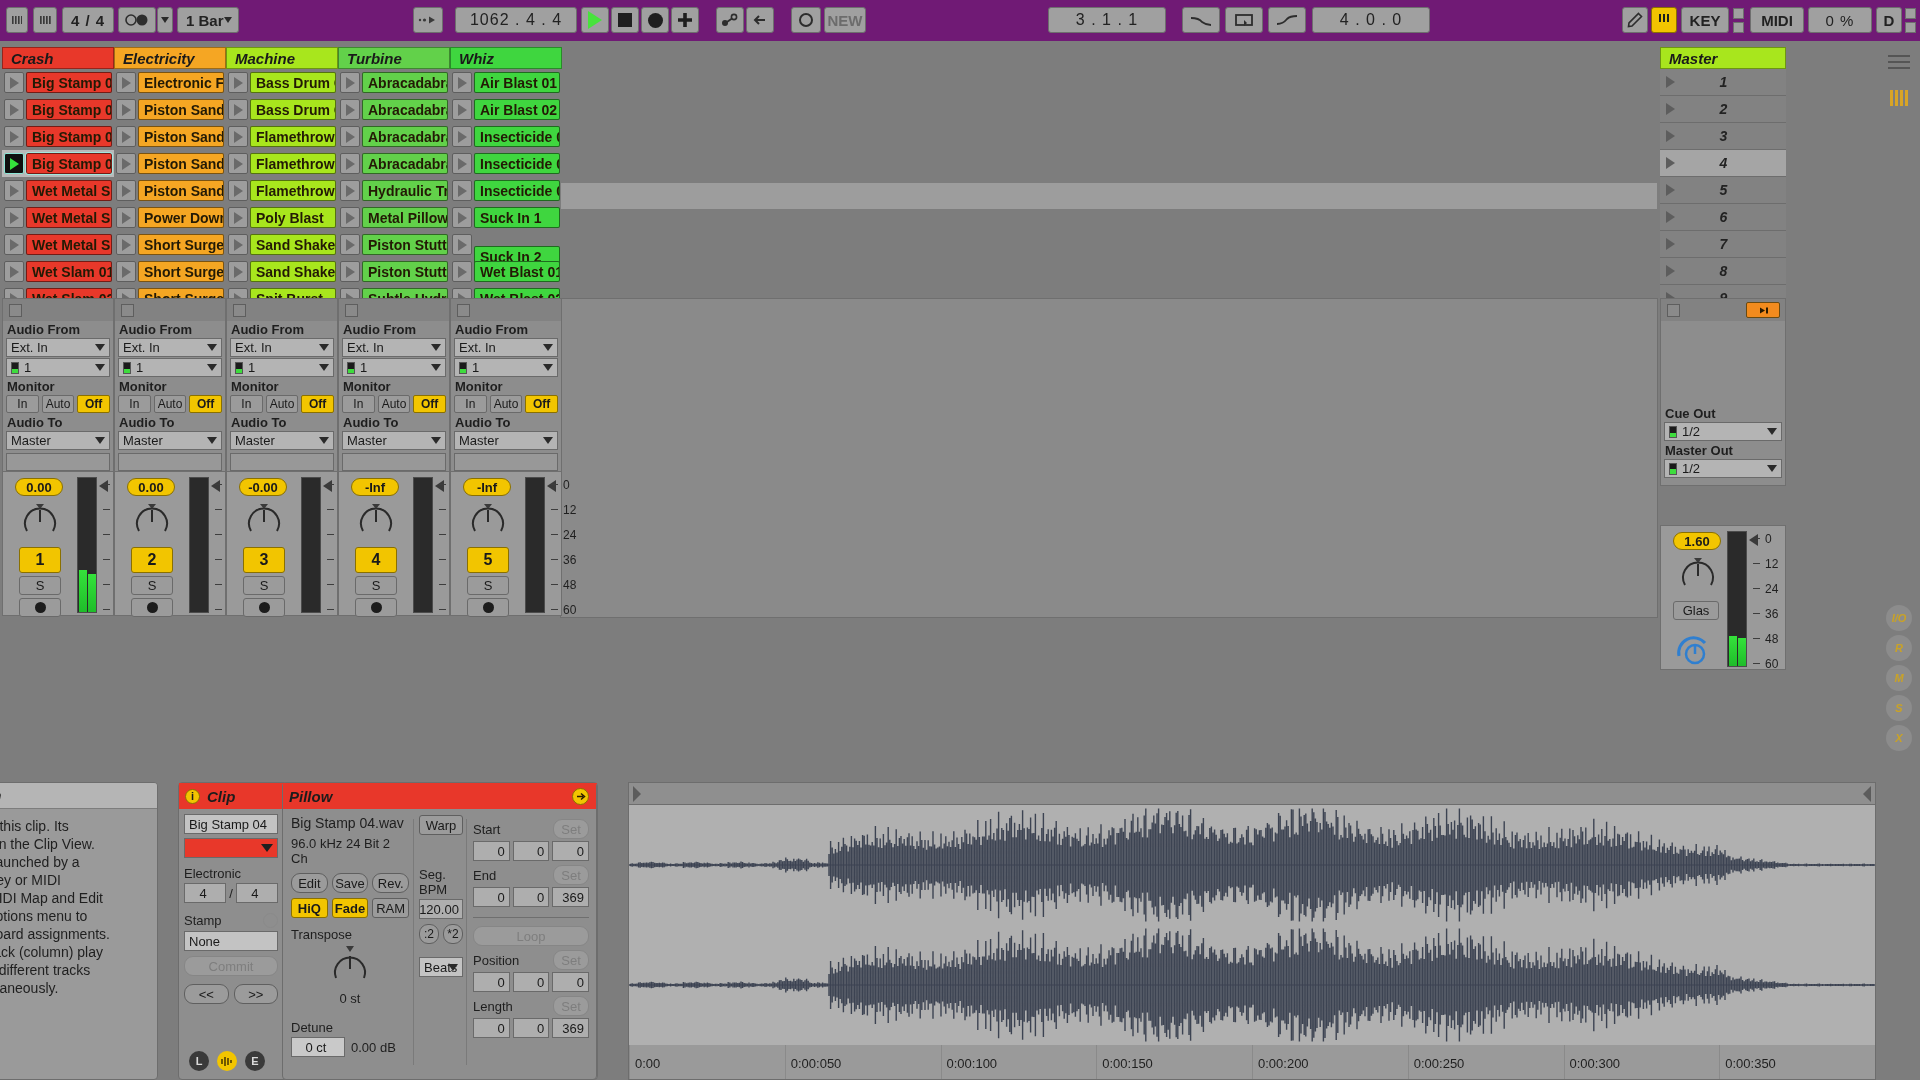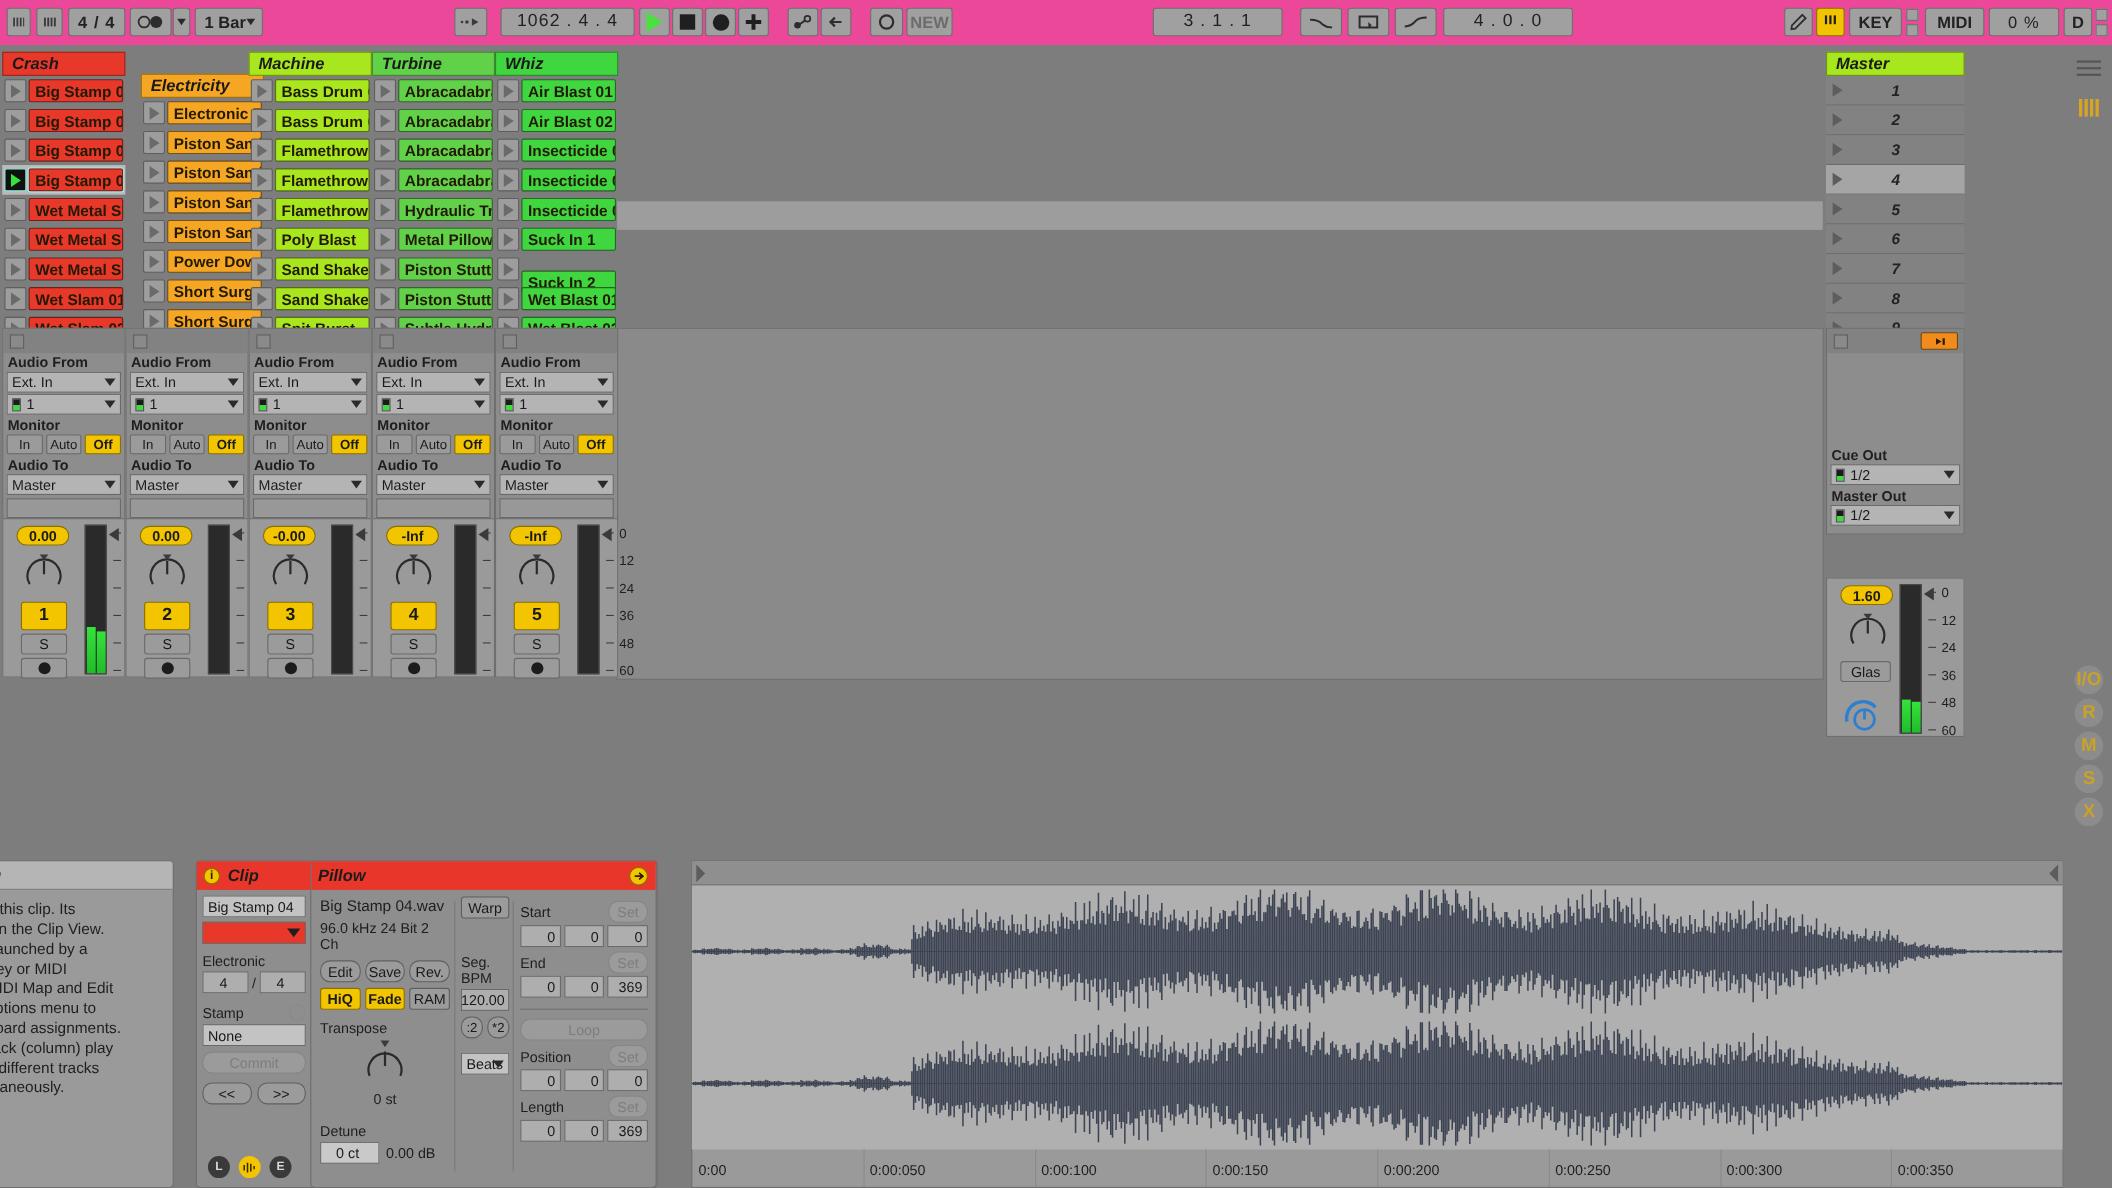--- a/index.html
+++ b/index.html
@@ -6,21 +6,21 @@
   body {
     width:1920px; height:1080px; overflow:hidden;
     background:#7d7d7d;
     font-family:"Liberation Sans", sans-serif;
     font-size:15px; color:#1a1a1a;
     -webkit-font-smoothing:none;
   }
   .app { position:relative; width:1920px; height:1080px; }
 
   
-  .toolbar { position:absolute; left:0; top:0; width:1920px; height:41px; background:#ec4899; }
+  .toolbar { position:absolute; left:0; top:0; width:1920px; height:41px; background:#701a75; }
   .tb-btn {
     position:absolute; height:26px; top:7px;
     background:#a0a0a0; border:1px solid #6e6e6e; border-radius:3px;
     display:flex; align-items:center; justify-content:center;
     font-size:15px; font-weight:bold; color:#222; cursor:default;
   }
   .tb-num { font-family:"Liberation Sans", sans-serif; letter-spacing:1px; }
   .tb-yellow { background:#f2c300; border-color:#8a7000; }
   .tb-small { width:11px; height:11px; background:#a0a0a0; border:1px solid #6e6e6e; }
 
@@ -120,21 +120,21 @@
     border-right:9px solid #3a3a3a; border-top:6px solid transparent; border-bottom:6px solid transparent; }
 
   
   .master-io { position:absolute; left:1660px; top:251px; width:126px; background:#8d8d8d; border:1px solid #6f6f6f; }
   .master-mix { position:absolute; left:1660px; top:478px; width:126px; height:145px; background:#9a9a9a; border:1px solid #6f6f6f; }
 
   
   .right-strip { position:absolute; left:1878px; top:47px; width:42px; height:1033px; background:#7d7d7d; }
   .rs-icon { position:absolute; left:8px; width:26px; height:26px; border-radius:50%;
     background:#8c8c8c; display:flex; align-items:center; justify-content:center;
-    font-size:17px; font-weight:bold; color:#c9a227; }
+    font-size:11px; font-weight:bold; color:#c9a227;font-style:italic; }
   .hamburger { position:absolute; left:10px; top:8px; width:22px; height:16px; }
   .hamburger span { display:block; height:2px; background:#555; margin-bottom:4px; }
 
   
   .help-panel { position:absolute; left:-38px; top:782px; width:196px; height:298px;
     background:#9a9a9a; border:1px solid #6d6d6d; border-radius:4px; overflow:hidden; }
   .help-title { height:26px; background:#b5b5b5; display:flex; align-items:center;
     padding-left:10px; font-style:italic; font-weight:bold; font-size:15px; border-bottom:1px solid #7d7d7d; }
   .help-body { padding:8px 10px; font-size:14px; line-height:18px; color:#1f1f1f; }
 
@@ -407,21 +407,21 @@
             <div class="tick" style="top:62px"></div>
             <div style="top:56px">24</div>
             <div class="tick" style="top:87px"></div>
             <div style="top:81px">36</div>
             <div class="tick" style="top:112px"></div>
             <div style="top:106px">48</div>
             <div class="tick" style="top:137px"></div>
             <div style="top:131px">60</div>
           </div>
         </div>
-        <div class="track-col" style="left: 128px; width: 112px; margin-top: 20px;">
+        <div class="track-col" style="left: 114px; width: 112px;">
           <div class="track-hdr" style="background: rgb(245, 166, 35);">Electricity</div>
           <div class="slot-row">
             <div class="launch-btn">
               <div class="tri"></div>
             </div>
             <div class="clip-name" style="background: rgb(245, 166, 35);">Electronic Frog</div>
           </div>
           <div class="slot-row">
             <div class="launch-btn">
               <div class="tri"></div>

